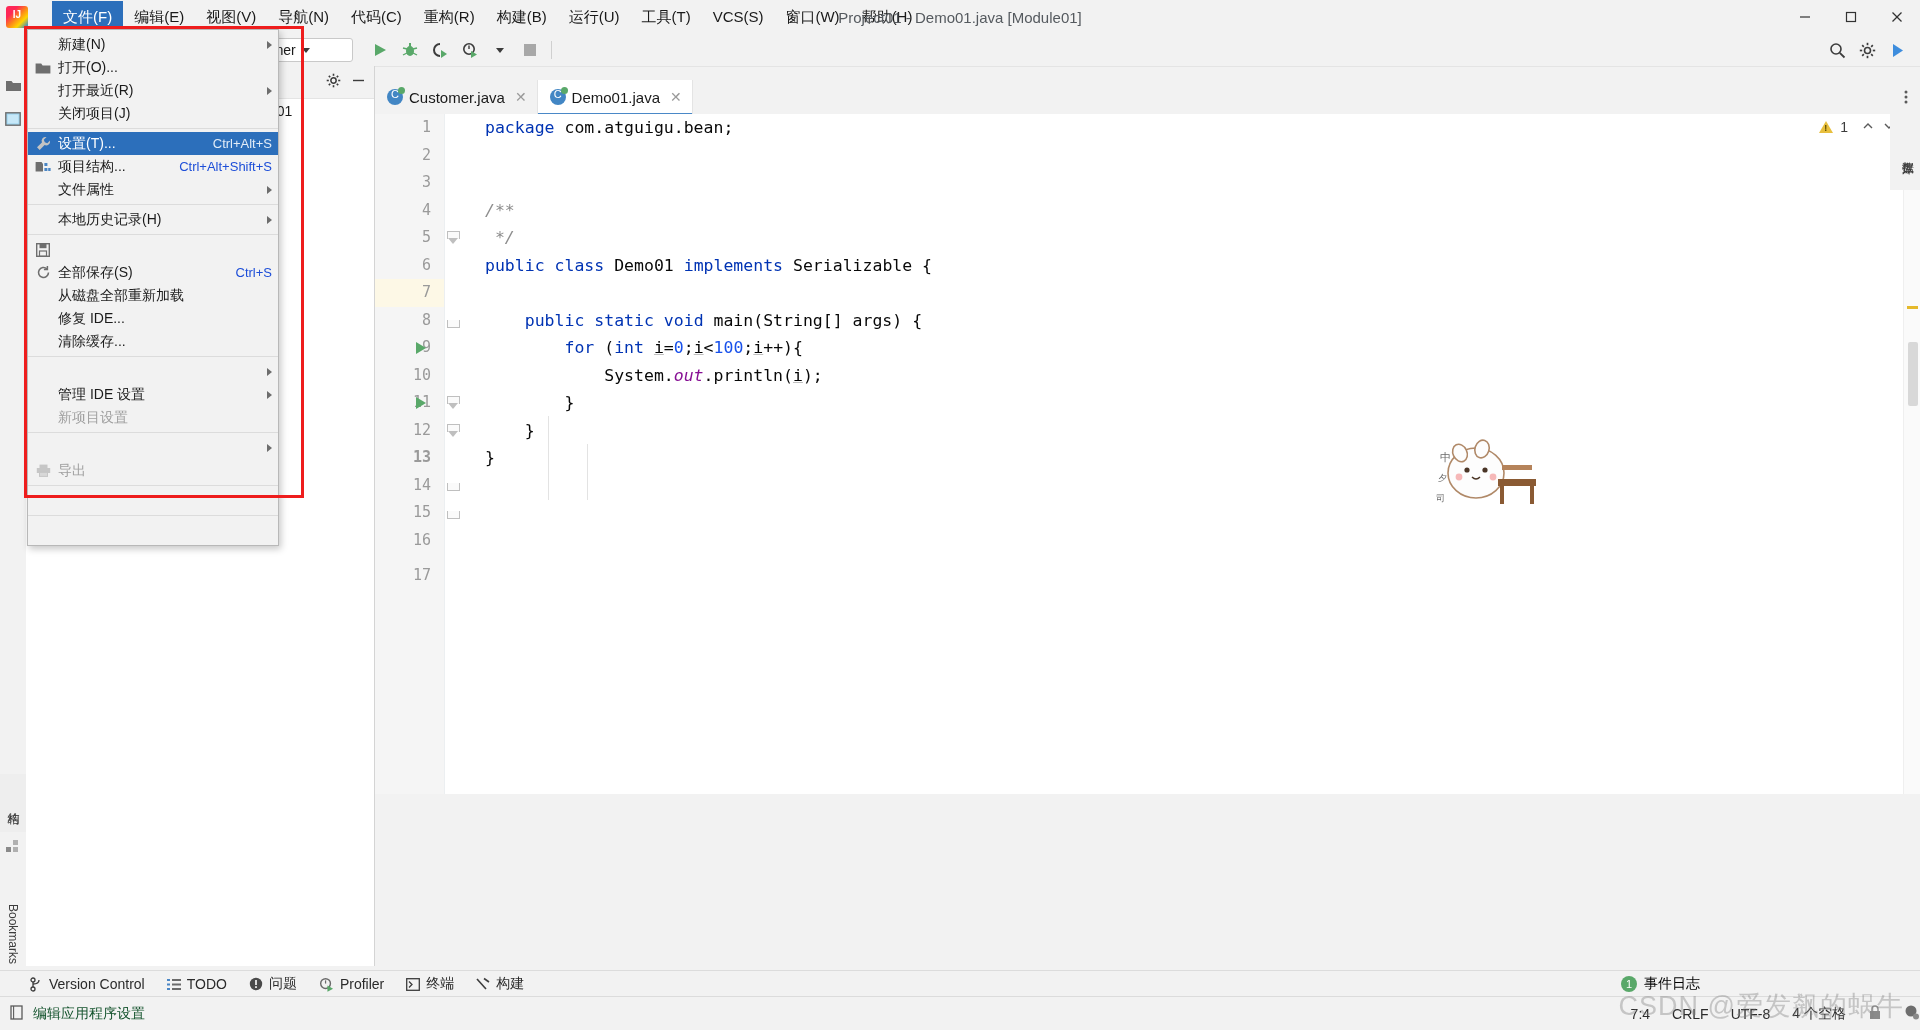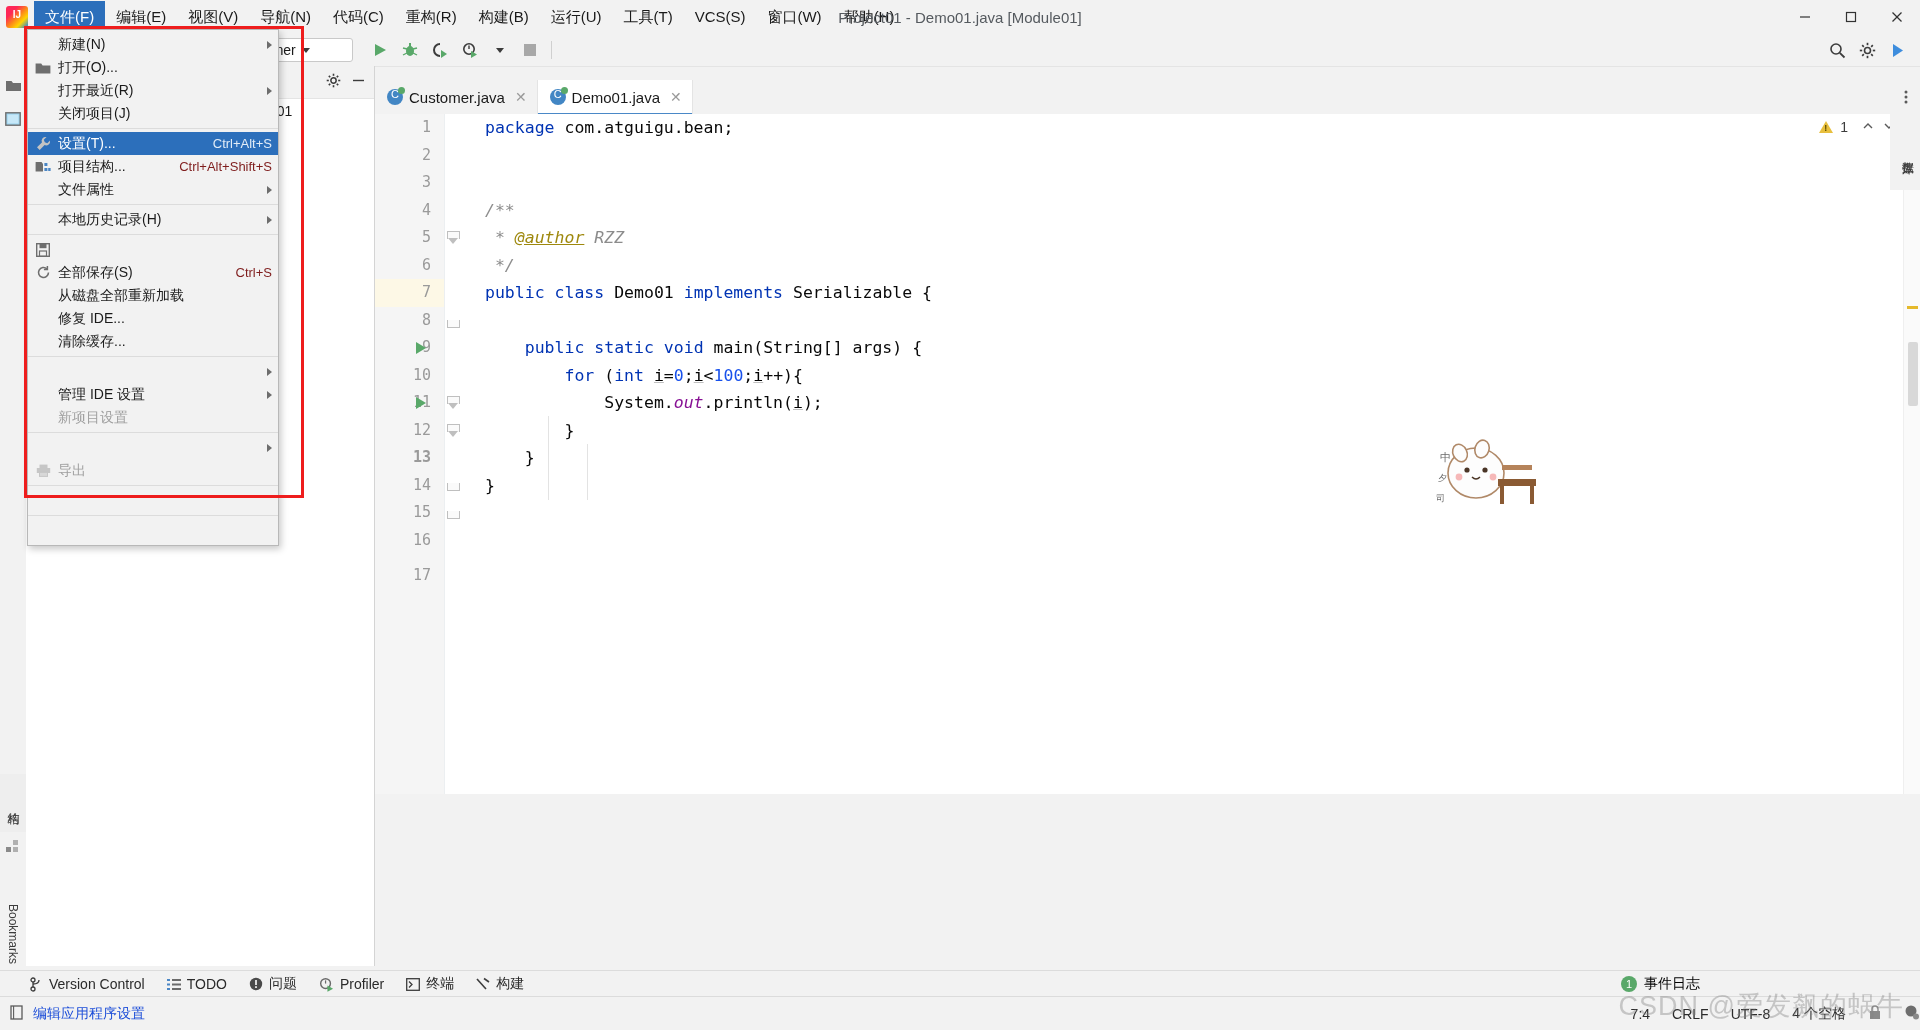--- a/index.html
+++ b/index.html
@@ -14,21 +14,21 @@
     position: relative;
     width: 1920px; height: 1030px;
     background: #f2f2f2;
   }
 
   
   .titlebar {
     position: absolute; left: 0; top: 0; width: 1920px; height: 34px;
     background: #f2f2f2;
     border-bottom: 1px solid #e0e0e0;
-    display: flex; align-items: center;
+    display: flex; align-items: center; gap: 18px;
   }
   .ij-logo {
     width: 22px; height: 22px; margin-left: 6px; margin-right: 6px;
     border-radius: 3px;
     background:
       linear-gradient(135deg, #fe2857 0%, #fe2857 28%, #fc801d 50%, #ffd400 72%, #087cfa 100%);
     position: relative; flex: 0 0 auto;
   }
   .ij-logo::after {
     content: "IJ";
@@ -235,21 +235,21 @@
   .twb-right { position: absolute; right: 250px; display: flex; align-items: center; gap: 7px; font-size: 14px; }
   .badge-1 {
     width: 16px; height: 16px; border-radius: 50%; background: #59a869; color: #fff;
     font-size: 11px; line-height: 16px; text-align: center; font-family: "Liberation Sans", sans-serif;
   }
   .statusbar {
     position: absolute; left: 0; bottom: 0; width: 1920px; height: 33px;
     background: #f2f2f2; border-top: 1px solid #dcdcdc;
     display: flex; align-items: center; padding-left: 10px; gap: 8px;
   }
-  .sb-left { display: flex; align-items: center; gap: 8px; font-size: 14px; color: #1d4ed8; }
+  .sb-left { display: flex; align-items: center; gap: 8px; font-size: 14px; color: #14532d; }
   .sb-right {
     position: absolute; right: 10px; display: flex; align-items: center; gap: 22px;
     font-size: 14px; color: #2b2b2b;
   }
   .watermark {
     position: absolute; right: 26px; bottom: 6px;
     font-size: 27px; color: rgba(130,130,130,0.40);
     font-family: "Liberation Sans", sans-serif; white-space: nowrap;
     pointer-events: none; letter-spacing: 1px;
   }
@@ -266,21 +266,21 @@
     padding: 3px 0; z-index: 50;
   }
   .dd-item {
     height: 23px; display: flex; align-items: center;
     padding: 0 6px 0 0; font-size: 14px; color: #1a1a1a; position: relative;
   }
   .dd-item.sel { background: #2c6fbb; color: #ffffff; }
   .dd-item.dim { color: #a0a0a0; }
   .dd-ico { width: 30px; display: flex; align-items: center; justify-content: center; flex: 0 0 auto; }
   .dd-label { flex: 1 1 auto; white-space: nowrap; }
-  .dd-short { font-size: 13px; color: #7f1d1d; margin-left: 14px; white-space: nowrap; }
+  .dd-short { font-size: 13px; color: #1d4ed8; margin-left: 14px; white-space: nowrap; }
   .dd-item.sel .dd-short { color: #e2ecf7; }
   .dd-arrow {
     width: 0; height: 0; margin-left: 10px;
     border-top: 4px solid transparent; border-bottom: 4px solid transparent;
     border-left: 5px solid #6d6d6d;
   }
   .dd-sep { height: 1px; background: #dcdcdc; margin: 3px 0; }
 </style>
 </head>
 <body>
@@ -544,21 +544,20 @@
     </div>
 
     <div class="codearea">
       <div class="indent-guide" style="left:87px; top:302px; height:84px;"></div>
       <div class="indent-guide" style="left:126px; top:330px; height:56px;"></div>
 
       <div class="line"><span class="kw">package</span><span class="plain"> com.atguigu.bean;</span></div>
       <div class="line"></div>
       <div class="line"></div>
       <div class="line"><span class="cmt">/**</span></div>
-      <div class="line"><span class="cmt"> * </span><span class="tag">@author</span><span class="cmt"> RZZ</span></div>
       <div class="line"><span class="cmt"> */</span></div>
       <div class="line"><span class="kw">public class</span><span class="plain"> Demo01 </span><span class="kw">implements</span><span class="plain"> Serializable {</span></div>
       <div class="line"></div>
       <div class="line"><span class="plain">    </span><span class="kw">public static void</span><span class="plain"> main(String[] args) {</span></div>
       <div class="line"><span class="plain">        </span><span class="kw">for</span><span class="plain"> (</span><span class="kw">int</span><span class="plain"> </span><span class="ident-u">i</span><span class="plain">=</span><span class="num">0</span><span class="plain">;</span><span class="ident-u">i</span><span class="plain">&lt;</span><span class="num">100</span><span class="plain">;</span><span class="ident-u">i</span><span class="plain">++){</span></div>
       <div class="line"><span class="plain">            System.</span><span class="field">out</span><span class="plain">.println(</span><span class="ident-u">i</span><span class="plain">);</span></div>
       <div class="line"><span class="plain">        }</span></div>
       <div class="line"><span class="plain">    }</span></div>
       <div class="line"><span class="plain">}</span></div>
       <div class="line"></div>

